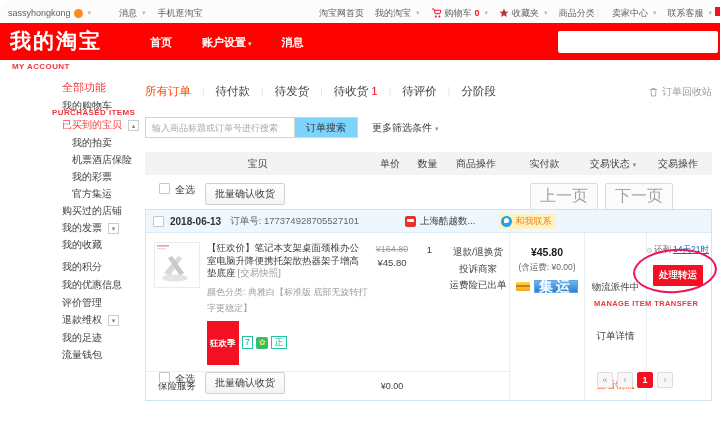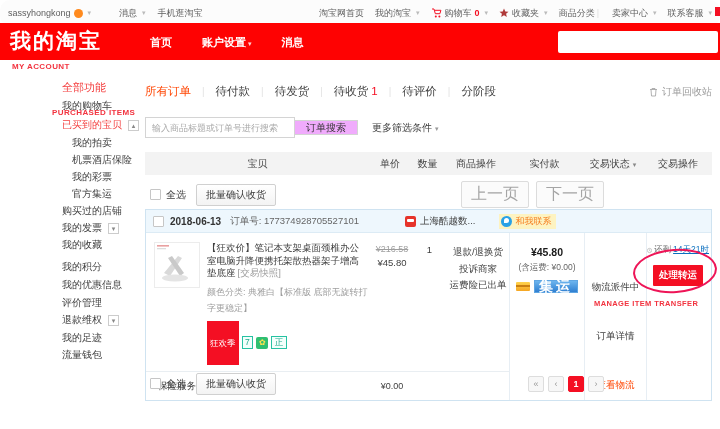--- a/index.html
+++ b/index.html
@@ -45,32 +45,32 @@
   .tabs { position:absolute; left:145px; top:84px; width:567px; display:flex; align-items:center; font-size:11.5px; }
   .tab { cursor:pointer; color:#404040; white-space:nowrap; }
   .tab.active { color:#ff4400; }
   .tab-badge { color:#f40f23; margin-left:3px; }
   .sep { color:#e3e3e3; margin:0 11px; font-size:10px; }
   .recycle { margin-left:auto; display:flex; align-items:center; gap:4px; font-size:10px; color:#9d9d9d; cursor:pointer; }
 
   .searchrow { position:absolute; left:145px; top:117px; display:flex; align-items:center; }
   .srch { width:150px; height:21px; border:1px solid #d4d4d4; font-size:9px; padding:0 6px; color:#333; }
   .srch::placeholder { color:#a9a9a9; }
-  .srch-btn { height:15px; border:1px solid #d4d4d4; border-left:none; background:#f0abfc; font-size:10px;
+  .srch-btn { height:21px; border:1px solid #d4d4d4; border-left:none; background:#7dd3fc; font-size:10px;
               padding:0 11px; color:#333; cursor:pointer; }
   .more { margin-left:14px; font-size:10px; color:#404040; cursor:pointer; }
   .more::after { content:"▾"; font-size:7px; color:#999; margin-left:3px; }
 
   .thead { position:absolute; left:145px; top:152px; width:567px; height:23px; background:#f3f3f3;
            display:grid; grid-template-columns:225px 40px 35px 62px 75px 62px 68px; align-items:center;
            font-size:10px; color:#454545; }
   .thead div { text-align:center; }
   .th-caret::after { content:"▾"; font-size:7px; color:#888; margin-left:3px; }
 
-  .batchrow { position:absolute; left:150px; width:454px; height:23px; display:flex; align-items:center; }
+  .batchrow { position:absolute; left:159px; width:514px; height:23px; display:flex; align-items:flex-start; }
   .cb { width:11px; height:11px; border:1px solid #c6c6c6; background:#fff; border-radius:1px; flex:none; cursor:pointer; }
   .lbl-sel { font-size:10px; margin-left:5px; color:#404040; }
   .btn-confirm { margin-left:10px; font-size:10px; color:#404040; border:1px solid #d0d0d0;
                  background:linear-gradient(#fff,#f3f3f3); padding:3px 9px; border-radius:2px; cursor:pointer; }
   .pager-top { margin-left:auto; display:flex; gap:7px; }
   .pg-btn { font-size:16px; color:#a5a5a5; border:1px solid #dcdcdc; background:#fbfbfb;
             padding:2px 9px; border-radius:2px; cursor:pointer; }
   .pagenums { margin-left:auto; display:flex; gap:4px; }
   .pn { min-width:16px; height:16px; border:1px solid #ddd; background:#f7f7f7; color:#9a9a9a;
         font-size:9px; line-height:15px; text-align:center; border-radius:2px; cursor:pointer; }
@@ -93,21 +93,21 @@
   .card-body { display:flex; }
   .cb-left { width:363px; }
   .item-row { display:grid; grid-template-columns:226px 40px 35px 62px; min-height:100px; }
   .prod { display:flex; padding:9px 4px 6px 8px; gap:7px; }
   .pimg { width:46px; height:46px; border:1px solid #ececec; background:#fff; flex:none; cursor:pointer; }
   .ptxt { font-size:9.5px; line-height:12.5px; color:#404040; }
   .title-link { cursor:pointer; }
   .snapshot { color:#9b9b9b; margin-left:2px; }
   .sku { margin-top:4px; color:#9e9e9e; font-size:9px; line-height:16px; }
   .badges { margin-top:5px; display:flex; gap:3px; align-items:center; }
-  .bdg-red { background:#f40f23; color:#fff; font-size:8.5px; padding:16px 3px; font-weight:normal; }
+  .bdg-red { background:#f40f23; color:#fff; font-size:8.5px; padding:16px 3px; font-weight:bold; }
   .bdg-teal { border:1px solid #26c2a3; color:#1faa8d; background:#f2fffb; font-size:8.5px; padding:0 2.5px; line-height:11px; }
   .bdg-flower { width:12px; height:12px; background:#2fbf71; border-radius:2px; color:#ffe34d; font-size:8px;
                 line-height:12px; text-align:center; }
   .c-price { text-align:center; padding-top:11px; font-size:9.5px; }
   .p-orig { color:#9e9e9e; text-decoration:line-through; font-size:9px; }
   .p-now { margin-top:3px; color:#404040; }
   .c-qty { text-align:center; padding-top:11px; font-size:9.5px; }
   .c-ops { text-align:center; padding-top:11px; font-size:9.5px; line-height:16.5px; }
   .c-ops div { cursor:pointer; }
   .ins-row { display:grid; grid-template-columns:226px 40px; border-top:1px solid #e9eef2; height:29px;
@@ -311,21 +311,21 @@
               <div class="sku">颜色分类: 典雅白【标准版 底部无旋转打字更稳定】</div>
               <div class="badges">
                 <span class="bdg-red">狂欢季</span>
                 <span class="bdg-teal">7</span>
                 <span class="bdg-flower">✿</span>
                 <span class="bdg-teal">正</span>
               </div>
             </div>
           </div>
           <div class="c-price">
-            <div class="p-orig">¥216.58</div>
+            <div class="p-orig">¥164.80</div>
             <div class="p-now">¥45.80</div>
           </div>
           <div class="c-qty">1</div>
           <div class="c-ops">
             <div>退款/退换货</div>
             <div>投诉商家</div>
             <div>运费险已出单</div>
           </div>
         </div>
         <div class="ins-row">

